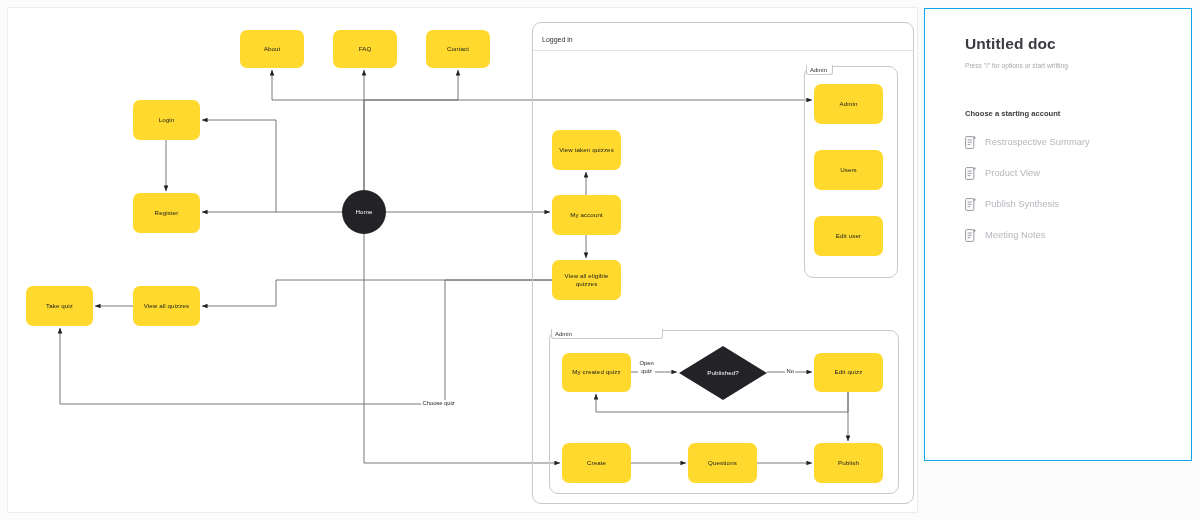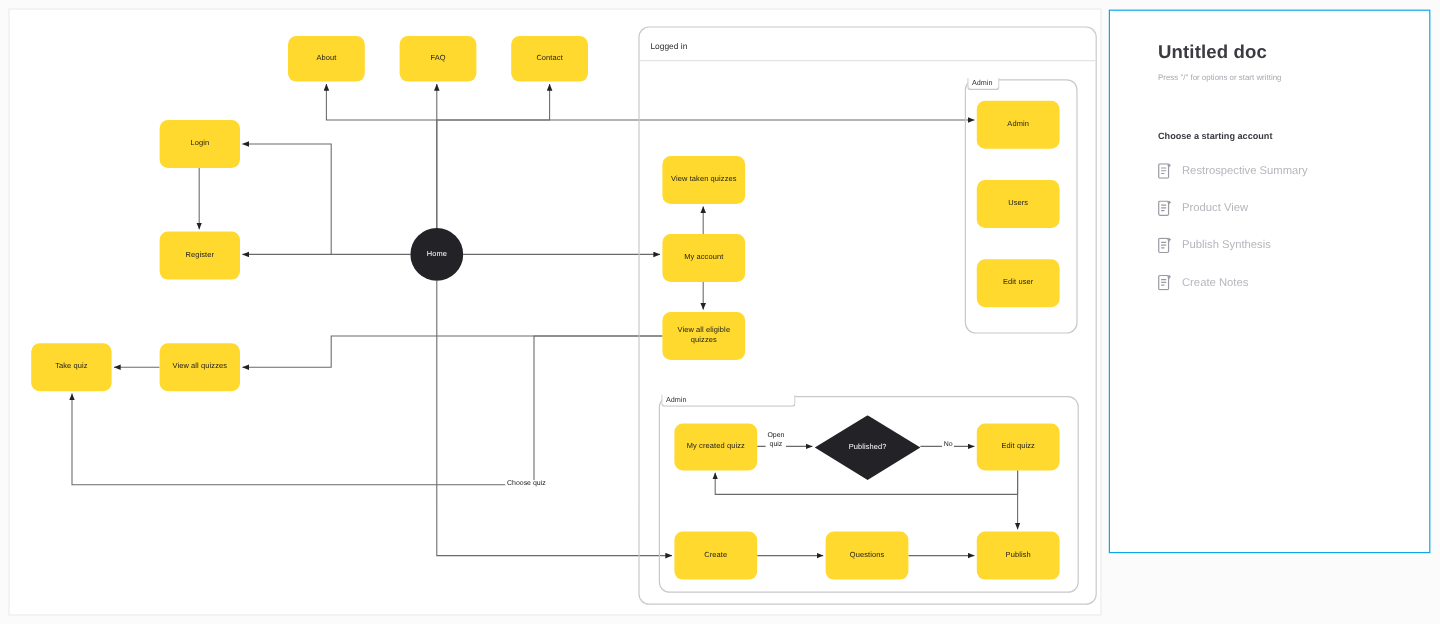--- a/index.html
+++ b/index.html
@@ -223,18 +223,18 @@
 
       <div class="tpl-row">
         <svg class="tpl-ico" viewBox="0 0 11 13" xmlns="http://www.w3.org/2000/svg">
           <rect x="0.6" y="0.6" width="8.2" height="11.8" rx="1" fill="none" stroke="#9a9aa2" stroke-width="1"></rect>
           <line x1="2.6" y1="4" x2="6.8" y2="4" stroke="#9a9aa2" stroke-width="1"></line>
           <line x1="2.6" y1="6.3" x2="6.8" y2="6.3" stroke="#9a9aa2" stroke-width="1"></line>
           <line x1="2.6" y1="8.6" x2="5.4" y2="8.6" stroke="#9a9aa2" stroke-width="1"></line>
           <line x1="9.3" y1="0.2" x2="9.3" y2="3.2" stroke="#9a9aa2" stroke-width="1"></line>
           <line x1="7.9" y1="1.7" x2="10.7" y2="1.7" stroke="#9a9aa2" stroke-width="1"></line>
         </svg>
-        <span class="tpl-label">Create Notes</span>
+        <span class="tpl-label">Meeting Notes</span>
       </div>
     </div>
   </div>
 
 </div>
 
 </body></html>

